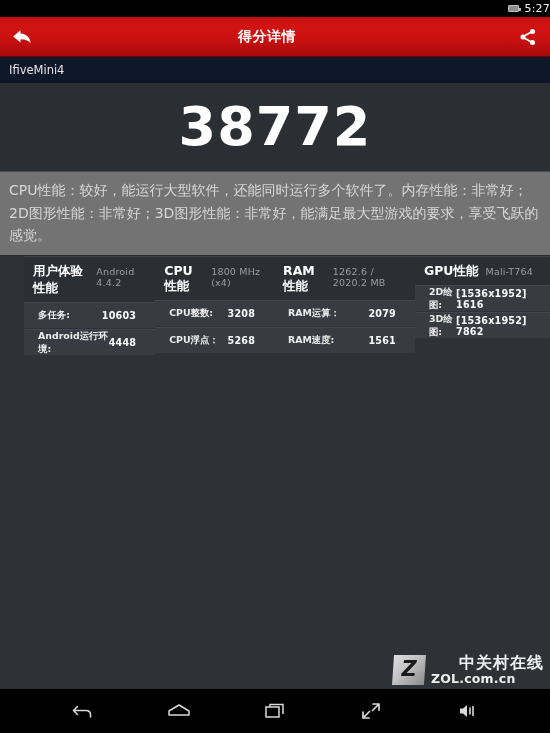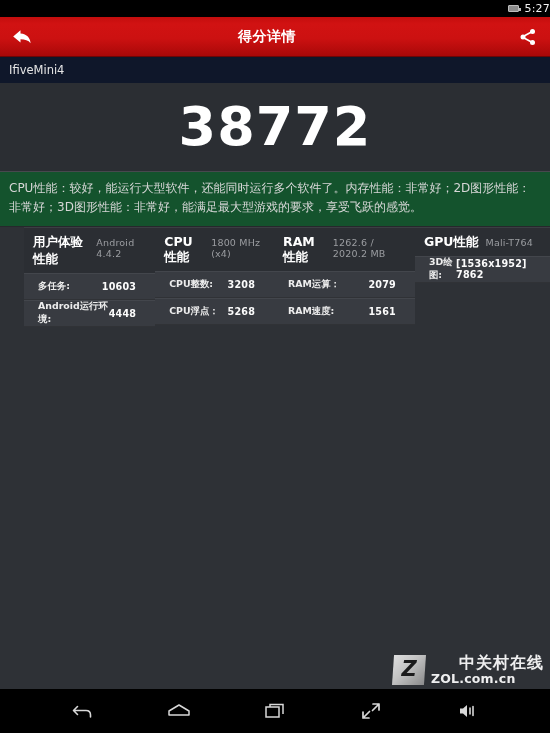--- a/index.html
+++ b/index.html
@@ -58,25 +58,25 @@
     height:88px;
     display:flex;align-items:center;justify-content:center;
   }
   .score{
     font-size:54px; font-weight:bold; color:#fff; letter-spacing:1px;
     line-height:1;
   }
 
   
   .summary{
-    background:#14532d;
+    background:#737373;
     border-top:1px solid #47494e;
     border-bottom:1px solid #26282c;
     padding:7px 9px 8px 9px;
-    font-size:12px; line-height:1.62; color:#d7d7d7;
+    font-size:14px; line-height:1.62; color:#d7d7d7;
     min-height:48px;
   }
 
   
   .section-header{
     background:#2b2e33;
     padding:6px 9px 5px 9px;
     display:flex; align-items:baseline; gap:7px;
     border-top:1px solid #3b3e43;
   }
@@ -211,20 +211,24 @@
       <span class="value">1561</span>
     </div>
   </div>
 
   <div>
     <div class="section-header">
       <span class="section-title">GPU性能</span>
       <span class="section-sub">Mali-T764</span>
     </div>
     <div class="row">
+      <span class="label">2D绘图:</span>
+      <span class="value">[1536x1952] 1616</span>
+    </div>
+    <div class="row">
       <span class="label">3D绘图:</span>
       <span class="value">[1536x1952] 7862</span>
     </div>
   </div>
 
 
   <div class="filler"></div>
 </div>
 
 <div class="watermark">

